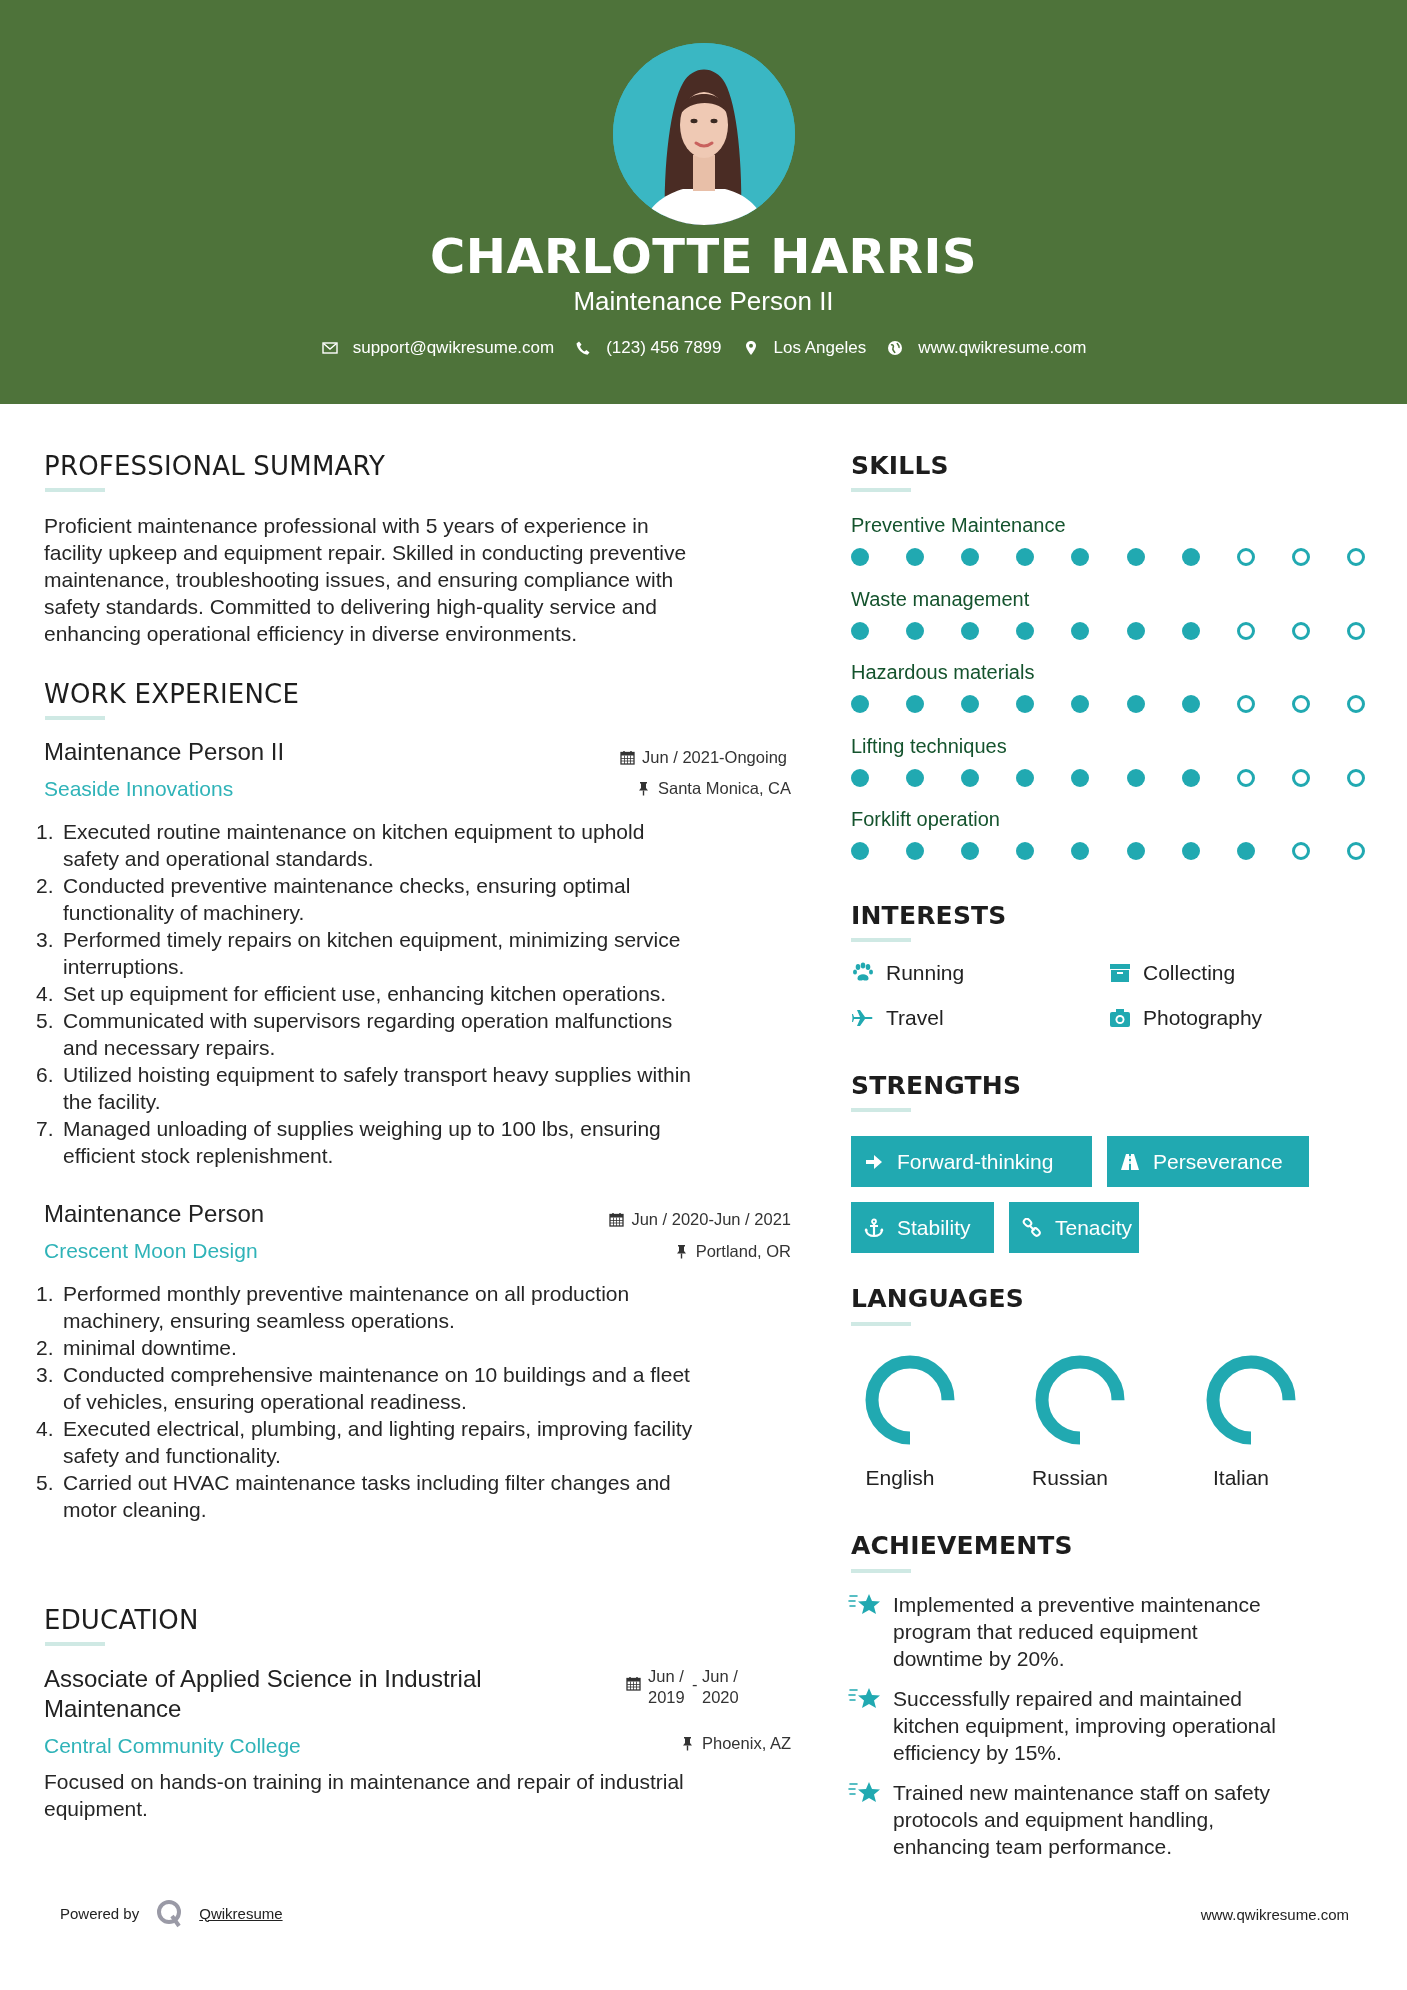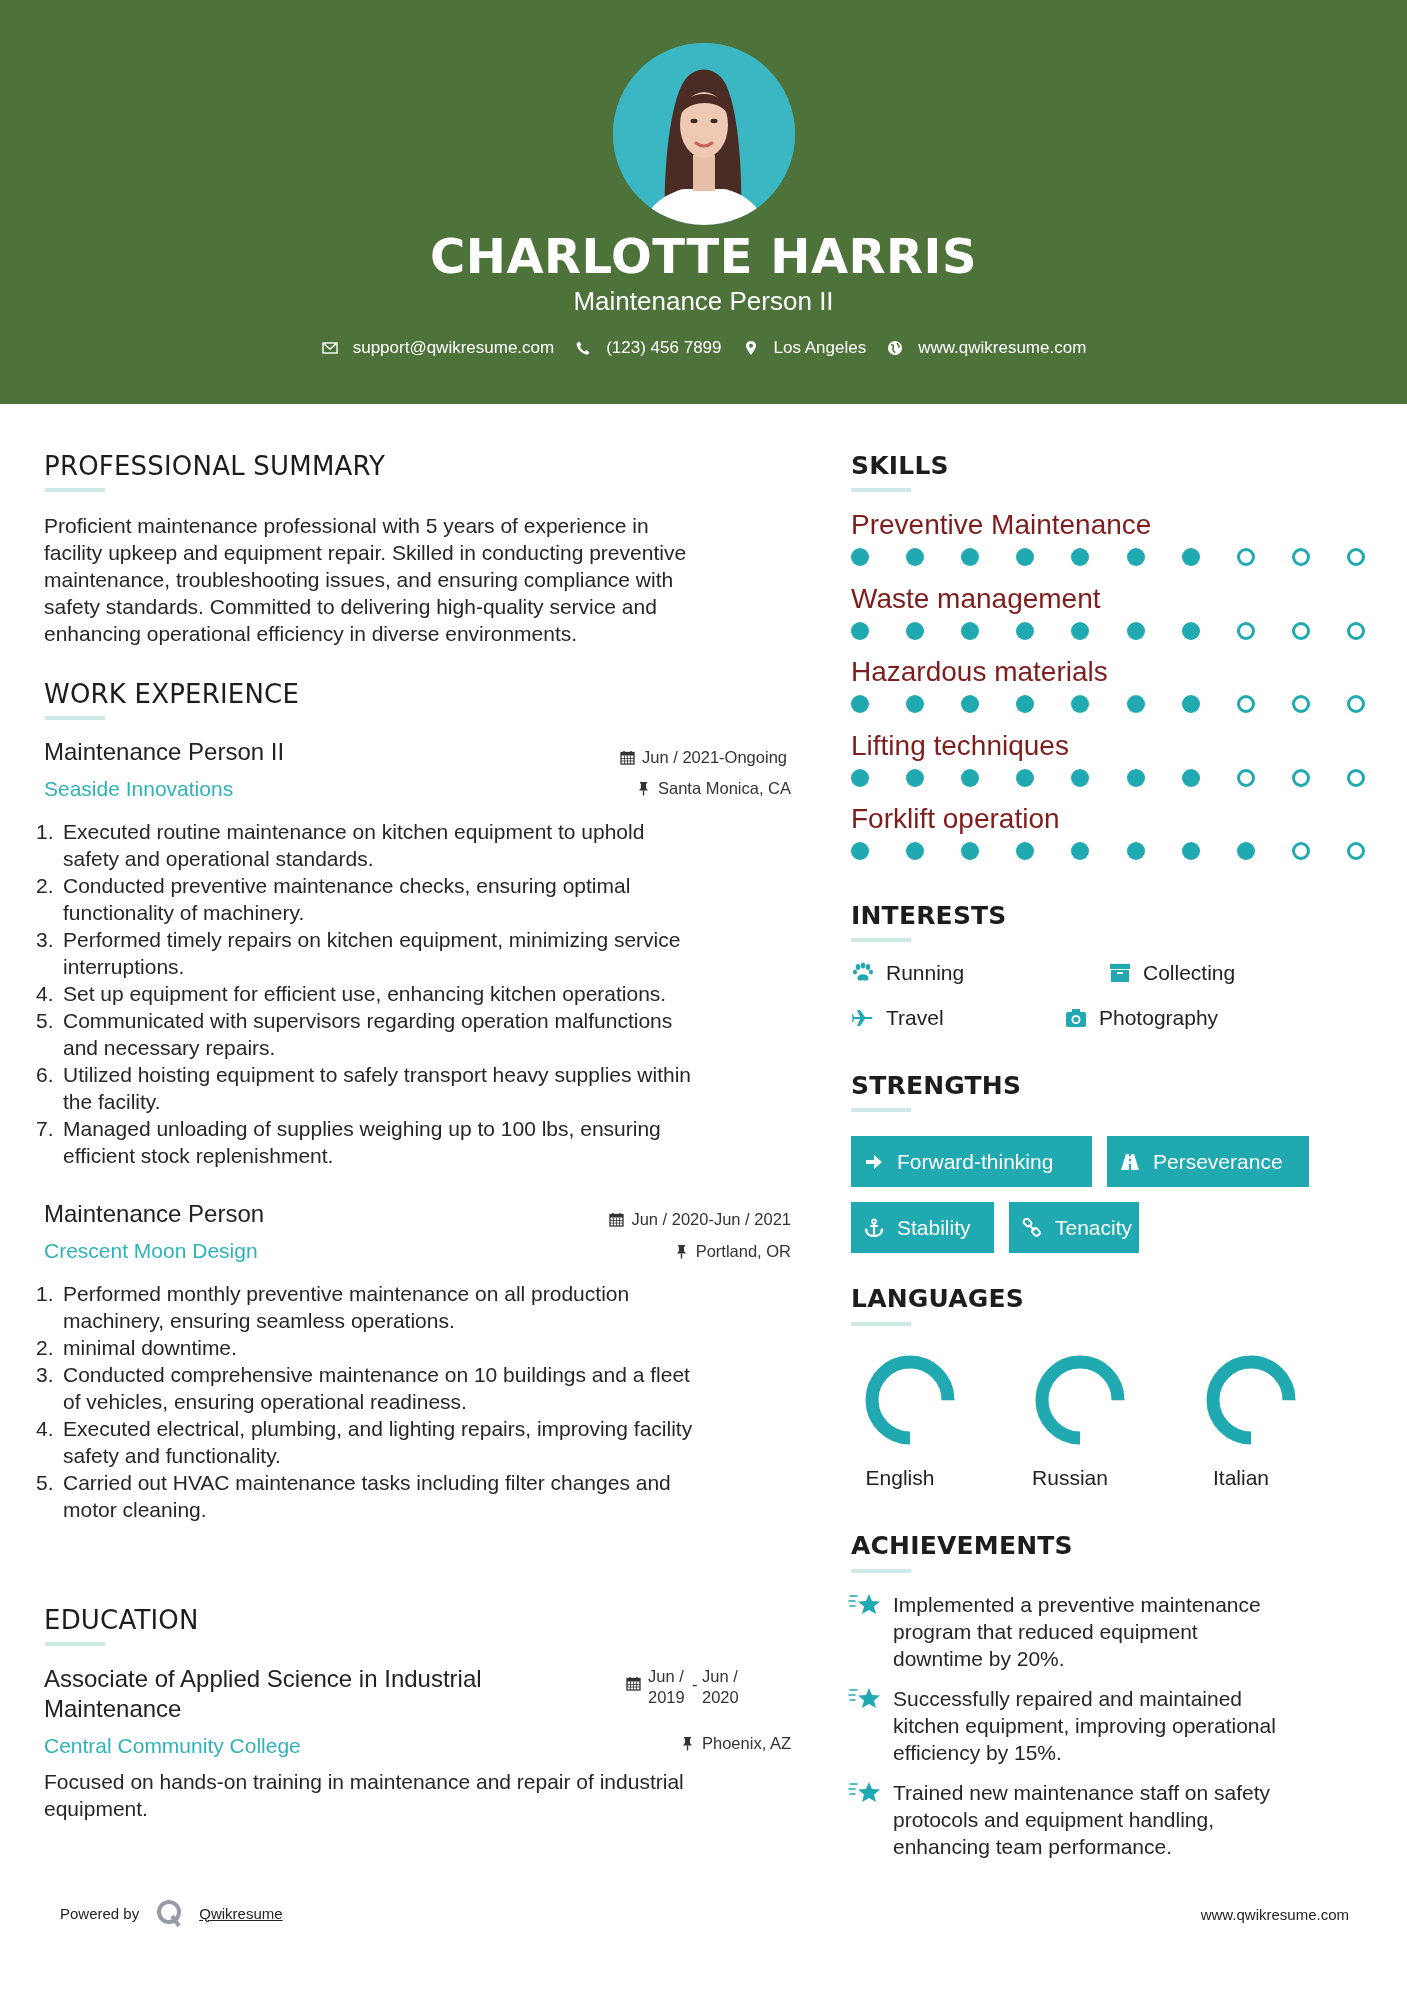--- a/index.html
+++ b/index.html
@@ -28,21 +28,21 @@
   .company { position: absolute; font-size: 21px; line-height: 28px; color: #2fb3b8; }
   .meta { position: absolute; font-size: 16.5px; line-height: 22px; color: #333; display: flex; align-items: center; justify-content: flex-end; }
   .meta .mi { width: 15px; height: 15px; margin-right: 7px; display: inline-flex; }
   .meta .mi svg { width: 15px; height: 15px; }
 
   ol.bullets { position: absolute; list-style: none; font-size: 21px; line-height: 27px; color: #262626; }
   ol.bullets li { position: relative; padding-left: 27px; }
   ol.bullets li .num { position: absolute; left: 0; top: 0; width: 24px; text-align: left; }
 
   
-  .skill-name { position: absolute; font-size: 28px; line-height: 26px; color: #7f1d1d; }
+  .skill-name { position: absolute; font-size: 20px; line-height: 26px; color: #14532d; }
   .dots { position: absolute; height: 20px; }
   .dot { position: absolute; top: 1px; width: 18px; height: 18px; border-radius: 50%; }
   .dot.on { background: #21a9b1; }
   .dot.off { background: #fff; border: 3px solid #21a9b1; }
 
   
   .interest { position: absolute; display: flex; align-items: center; font-size: 21px; line-height: 26px; color: #222; }
   .interest .ii { width: 24px; height: 24px; margin-right: 11px; display: inline-flex; align-items: center; justify-content: center; }
   .interest .ii svg { width: 22px; height: 22px; }
 
@@ -385,21 +385,21 @@
   <span>Collecting</span>
 </div>
 <div class="interest" style="left:851px; top:1005px;">
   <span class="ii">
     <svg viewBox="0 0 22 22">
         <path d="M2 10 L8 10 L5 3 L8 3 L13 10 L19 10 C21 10 21 12 19 12 L13 12 L8 19 L5 19 L8 12 L2 12 L1 15 L0 15 L0.5 11 L0 7 L1 7 Z" fill="#21a9b1"></path>
       </svg>
   </span>
   <span>Travel</span>
 </div>
-<div class="interest" style="left:1064px; top:1005px;">
+<div class="interest" style="left:1108px; top:1005px;">
   <span class="ii">
     <svg viewBox="0 0 22 22">
         <rect x="1" y="5" width="20" height="15" rx="2" fill="#21a9b1"></rect>
         <rect x="7" y="2" width="8" height="4" fill="#21a9b1"></rect>
         <circle cx="11" cy="12.5" r="4.5" fill="#fff"></circle>
         <circle cx="11" cy="12.5" r="2.6" fill="#21a9b1"></circle>
       </svg>
   </span>
   <span>Photography</span>
 </div>

